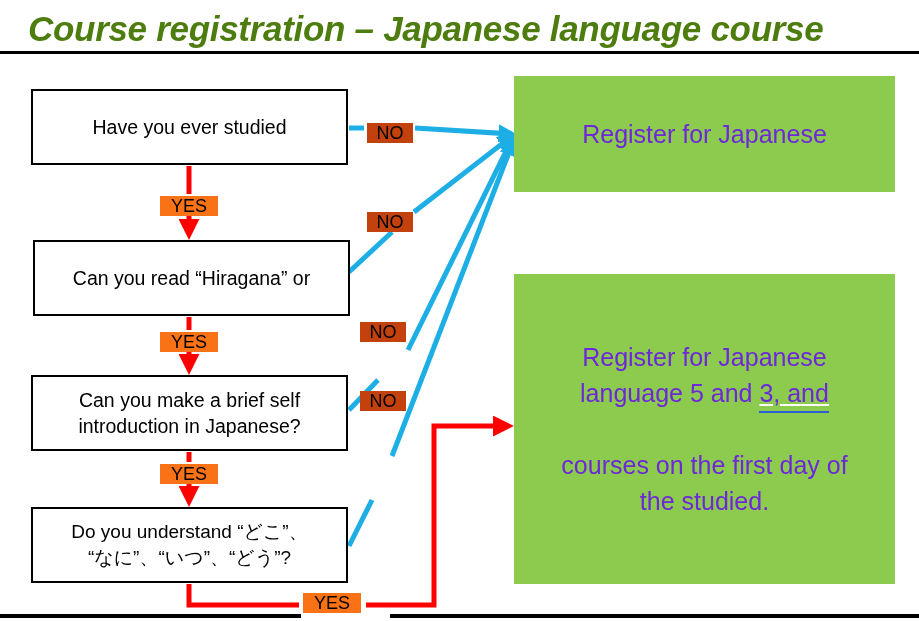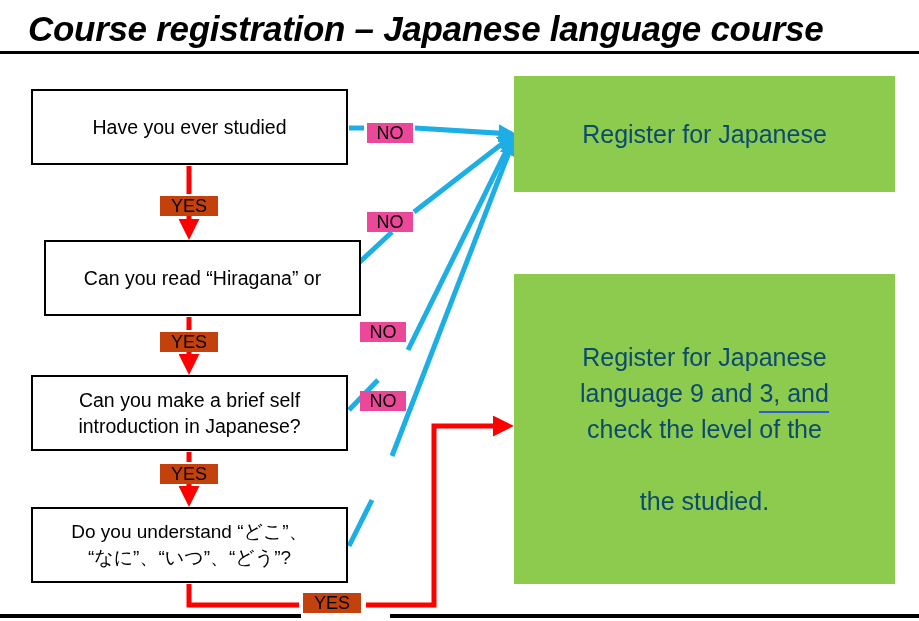--- a/index.html
+++ b/index.html
@@ -22,21 +22,21 @@
   #title {
     position: absolute;
     left: 28px;
     top: 8px;
     width: 862px;
     height: 42px;
     font-family: "Liberation Sans Narrow", "Liberation Sans", sans-serif;
     font-size: 35px;
     font-weight: bold;
     font-style: italic;
-    color: #000000;
+    color: #4d7c0f;
     white-space: nowrap;
     letter-spacing: -0.3px;
     line-height: 42px;
   }
   #title-rule {
     position: absolute;
     left: 0px;
     top: 51px;
     width: 919px;
     height: 3px;
@@ -70,74 +70,75 @@
     align-items: center;
     justify-content: center;
     text-align: center;
     font-size: 19.5px;
     line-height: 26px;
     padding: 16px 6px;
   }
   .qbox .txt { display: block; width: 100%; }
 
   #qbox1 { left: 31px;  top: 89px;  width: 317px; height: 76px; }
-  #qbox2 { left: 44px;  top: 240px; width: 317px; height: 76px; }
+  #qbox2 { left: 33px;  top: 240px; width: 317px; height: 76px; }
   #qbox3 { left: 31px;  top: 375px; width: 317px; height: 76px; }
   #qbox4 { left: 31px;  top: 507px; width: 317px; height: 76px; font-size: 19px; }
 
   
   .gbox {
     position: absolute;
     background: #8CCB4E;
-    color: #0c4a6e;
+    color: #6d28d9;
     display: flex;
     align-items: center;
     justify-content: center;
     text-align: center;
     font-size: 25px;
     line-height: 36px;
     box-sizing: border-box;
     padding: 0 10px;
   }
   #gbox1 { left: 514px; top: 76px;  width: 381px; height: 116px; }
   #gbox2 { left: 514px; top: 274px; width: 381px; height: 310px; }
   .ul-blue {
+    text-decoration: underline;
     text-decoration-color: #ffffff;
     position: relative;
   }
   .ul-blue::after {
     content: "";
     position: absolute;
     left: 0;
     right: 0;
     bottom: -6px;
     height: 2px;
     background: #2C5FD6;
   }
 
   
   .yes-label {
     position: absolute;
     font-size: 18px;
     color: #000000;
-    background: #c2410c;
+    background: #f97316;
     text-align: center;
     line-height: 20px;
   }
   #yes1 { left: 160px; top: 196px; width: 58px; }
   #yes2 { left: 160px; top: 332px; width: 58px; }
   #yes3 { left: 160px; top: 464px; width: 58px; }
   #yes4 { left: 303px; top: 593px; width: 58px; }
 
   
   .no-label {
     position: absolute;
     font-size: 18px;
     color: #000000;
-    background: #ec4899;
+    background: #c2410c;
     text-align: center;
     line-height: 20px;
   }
   #no1 { left: 367px; top: 123px; width: 46px; }
   #no2 { left: 367px; top: 212px; width: 46px; }
   #no3 { left: 360px; top: 322px; width: 46px; }
   #no4 { left: 360px; top: 391px; width: 46px; }
 
   
   #arrows {
@@ -231,23 +232,23 @@
 
   <div class="gbox" id="gbox1">
     <span class="txt">
       <span>Register for Japanese</span><br>
     </span>
   </div>
 
   <div class="gbox" id="gbox2">
     <span class="txt">
       <span>Register for Japanese</span><br>
-      <span>language 9 and </span><span class="ul-blue">3, and</span><br>
-      <span>check the level of the</span><br>
+      <span>language 5 and </span><span class="ul-blue">3, and</span><br>
       <br>
+      <span>courses on the first day of</span><br>
       <span>the studied.</span>
     </span>
   </div>
 
   <div class="yes-label" id="yes1">YES</div>
   <div class="yes-label" id="yes2">YES</div>
   <div class="yes-label" id="yes3">YES</div>
   <div class="yes-label" id="yes4">YES</div>
 
   <div class="no-label" id="no1">NO</div>

